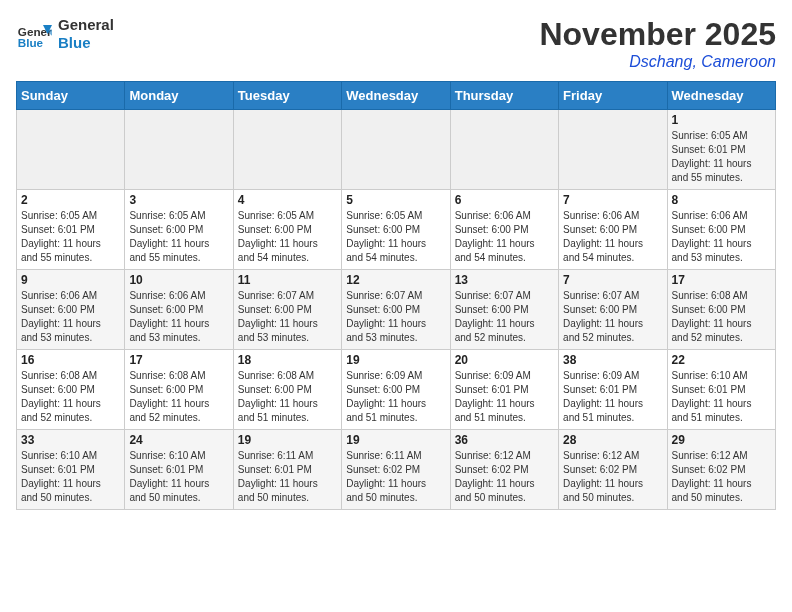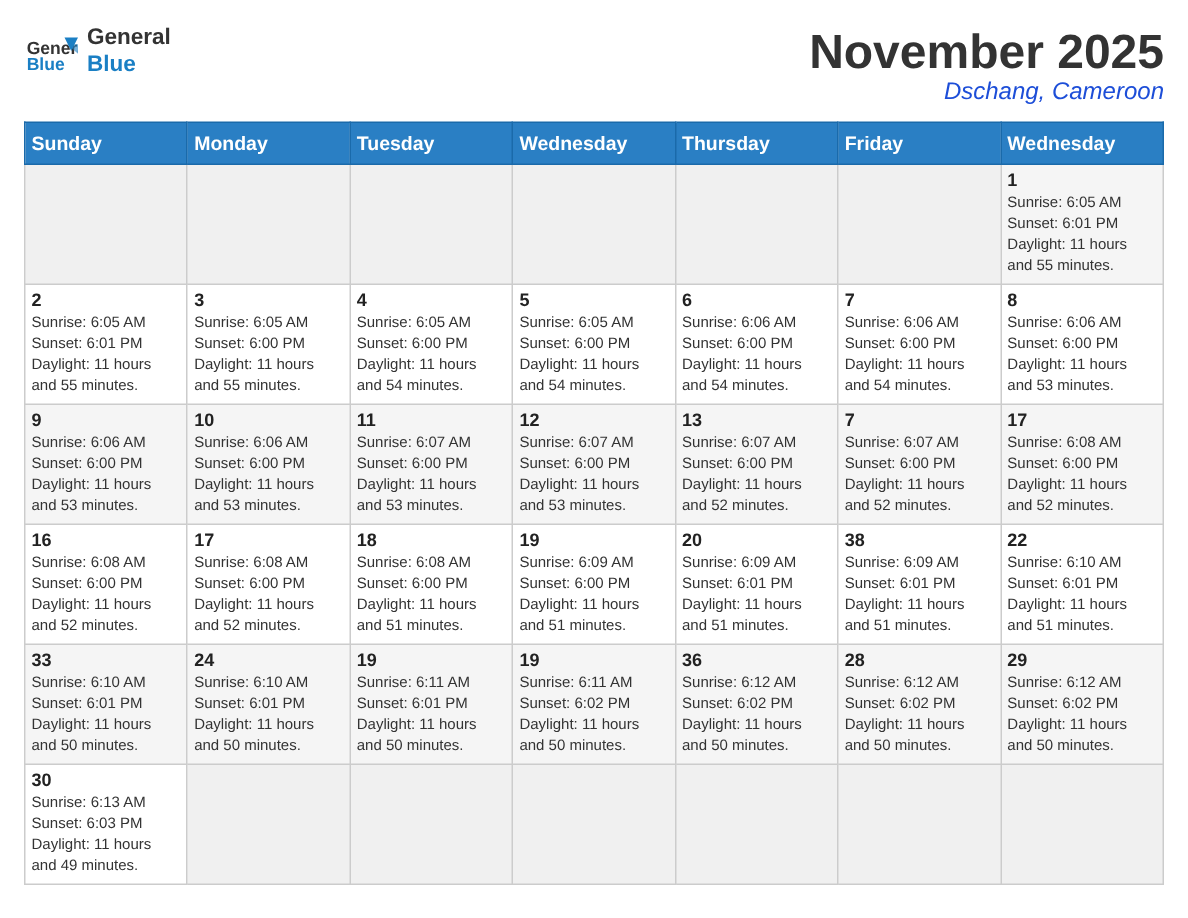--- a/index.html
+++ b/index.html
@@ -244,26 +244,14 @@
 and 50 minutes.</span></td>
         <td><span class="day-num">28</span><span class="day-info" style="white-space: pre-line;">Sunrise: 6:12 AM
 Sunset: 6:02 PM
 Daylight: 11 hours
 and 50 minutes.</span></td>
         <td><span class="day-num">29</span><span class="day-info" style="white-space: pre-line;">Sunrise: 6:12 AM
 Sunset: 6:02 PM
 Daylight: 11 hours
 and 50 minutes.</span></td>
       </tr>
-      <tr>
-        <td><span class="day-num">30</span><span class="day-info" style="white-space: pre-line;">Sunrise: 6:13 AM
-Sunset: 6:03 PM
-Daylight: 11 hours
-and 49 minutes.</span></td>
-        <td class="empty-cell"></td>
-        <td class="empty-cell"></td>
-        <td class="empty-cell"></td>
-        <td class="empty-cell"></td>
-        <td class="empty-cell"></td>
-        <td class="empty-cell"></td>
-      </tr>
     </tbody>
 </table>
 
 </body></html>

